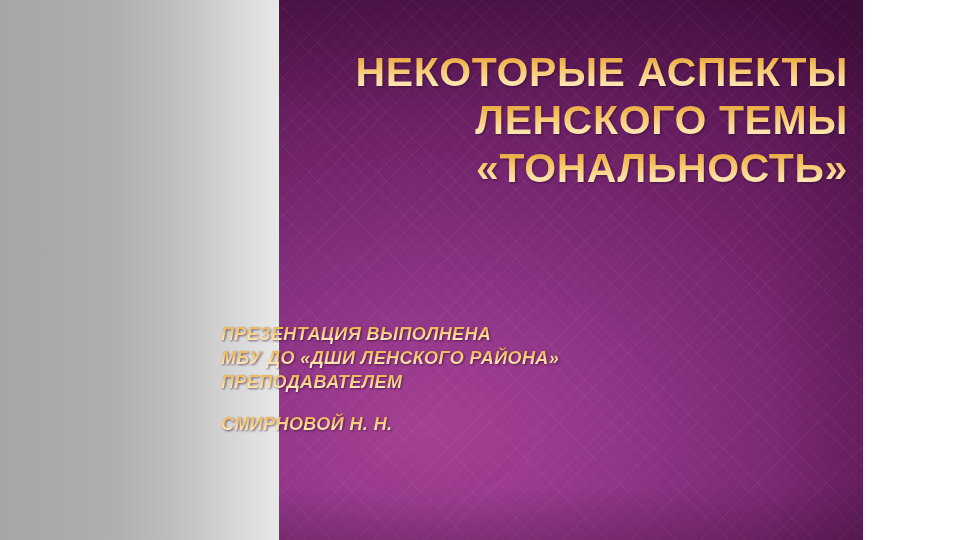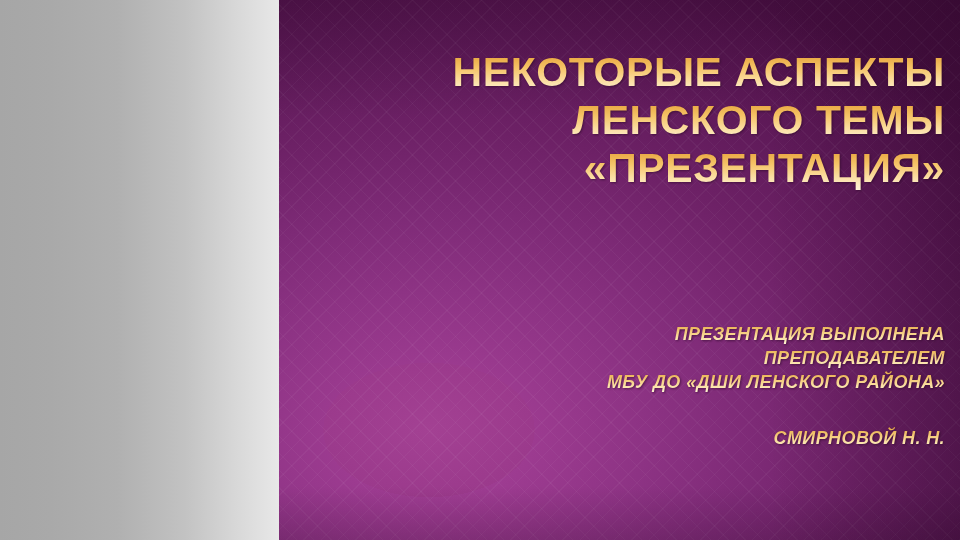--- a/index.html
+++ b/index.html
@@ -3,24 +3,25 @@
 <meta charset="utf-8">
 <style>
   html, body {
     margin: 0;
     padding: 0;
     background: #ffffff;
   }
 
   #slide {
     position: relative;
-    width: 960px;
+    width: 855px;
     height: 540px;
     overflow: hidden;
     font-family: "Liberation Sans", sans-serif;
+    padding-left: 8px;
   }
 
   
   #gray-panel {
     position: absolute;
     left: 0;
     top: 0;
     width: 279px;
     height: 540px;
     background: linear-gradient(to right,
@@ -114,24 +115,23 @@
         #fef6e0 100%);
     -webkit-background-clip: text;
     background-clip: text;
     color: transparent;
     -webkit-text-fill-color: transparent;
     filter: drop-shadow(1.5px 1.5px 1.2px rgba(40,5,35,0.55));
   }
 
   #subtitle-block {
     position: absolute;
-    right: 15px;
+    right: 2px;
     top: 322px;
     width: 640px;
-    text-align: right;
   }
 
   .subtitle-line {
     display: block;
     font-size: 18px;
     line-height: 24px;
     font-weight: bold;
     font-style: italic;
     letter-spacing: 0.4px;
     white-space: nowrap;
@@ -142,41 +142,41 @@
         #fdf0cb 88%,
         #fef8e6 100%);
     -webkit-background-clip: text;
     background-clip: text;
     color: transparent;
     -webkit-text-fill-color: transparent;
     filter: drop-shadow(1px 1px 0.9px rgba(45,6,38,0.6));
   }
 
   .subtitle-line.gap-before {
-    margin-top: 32px;
+    margin-top: 18px;
   }
 </style>
 </head>
 <body>
 
 <div id="slide">
 
   <div id="gray-panel"></div>
 
   <div id="purple-panel">
     <div id="purple-texture"></div>
     <div id="purple-vignette"></div>
   </div>
 
   <div id="title-block">
     <span class="title-line">НЕКОТОРЫЕ АСПЕКТЫ</span>
     <span class="title-line">ЛЕНСКОГО ТЕМЫ</span>
-    <span class="title-line">«ПРЕЗЕНТАЦИЯ»</span>
+    <span class="title-line">«ТОНАЛЬНОСТЬ»</span>
   </div>
 
   <div id="subtitle-block">
     <span class="subtitle-line">ПРЕЗЕНТАЦИЯ ВЫПОЛНЕНА</span>
+    <span class="subtitle-line">МБУ ДО «ДШИ ЛЕНСКОГО РАЙОНА»</span>
     <span class="subtitle-line">ПРЕПОДАВАТЕЛЕМ</span>
-    <span class="subtitle-line">МБУ ДО «ДШИ ЛЕНСКОГО РАЙОНА»</span>
     <span class="subtitle-line gap-before">СМИРНОВОЙ Н. Н.</span>
   </div>
 
 </div>
 
 </body></html>

